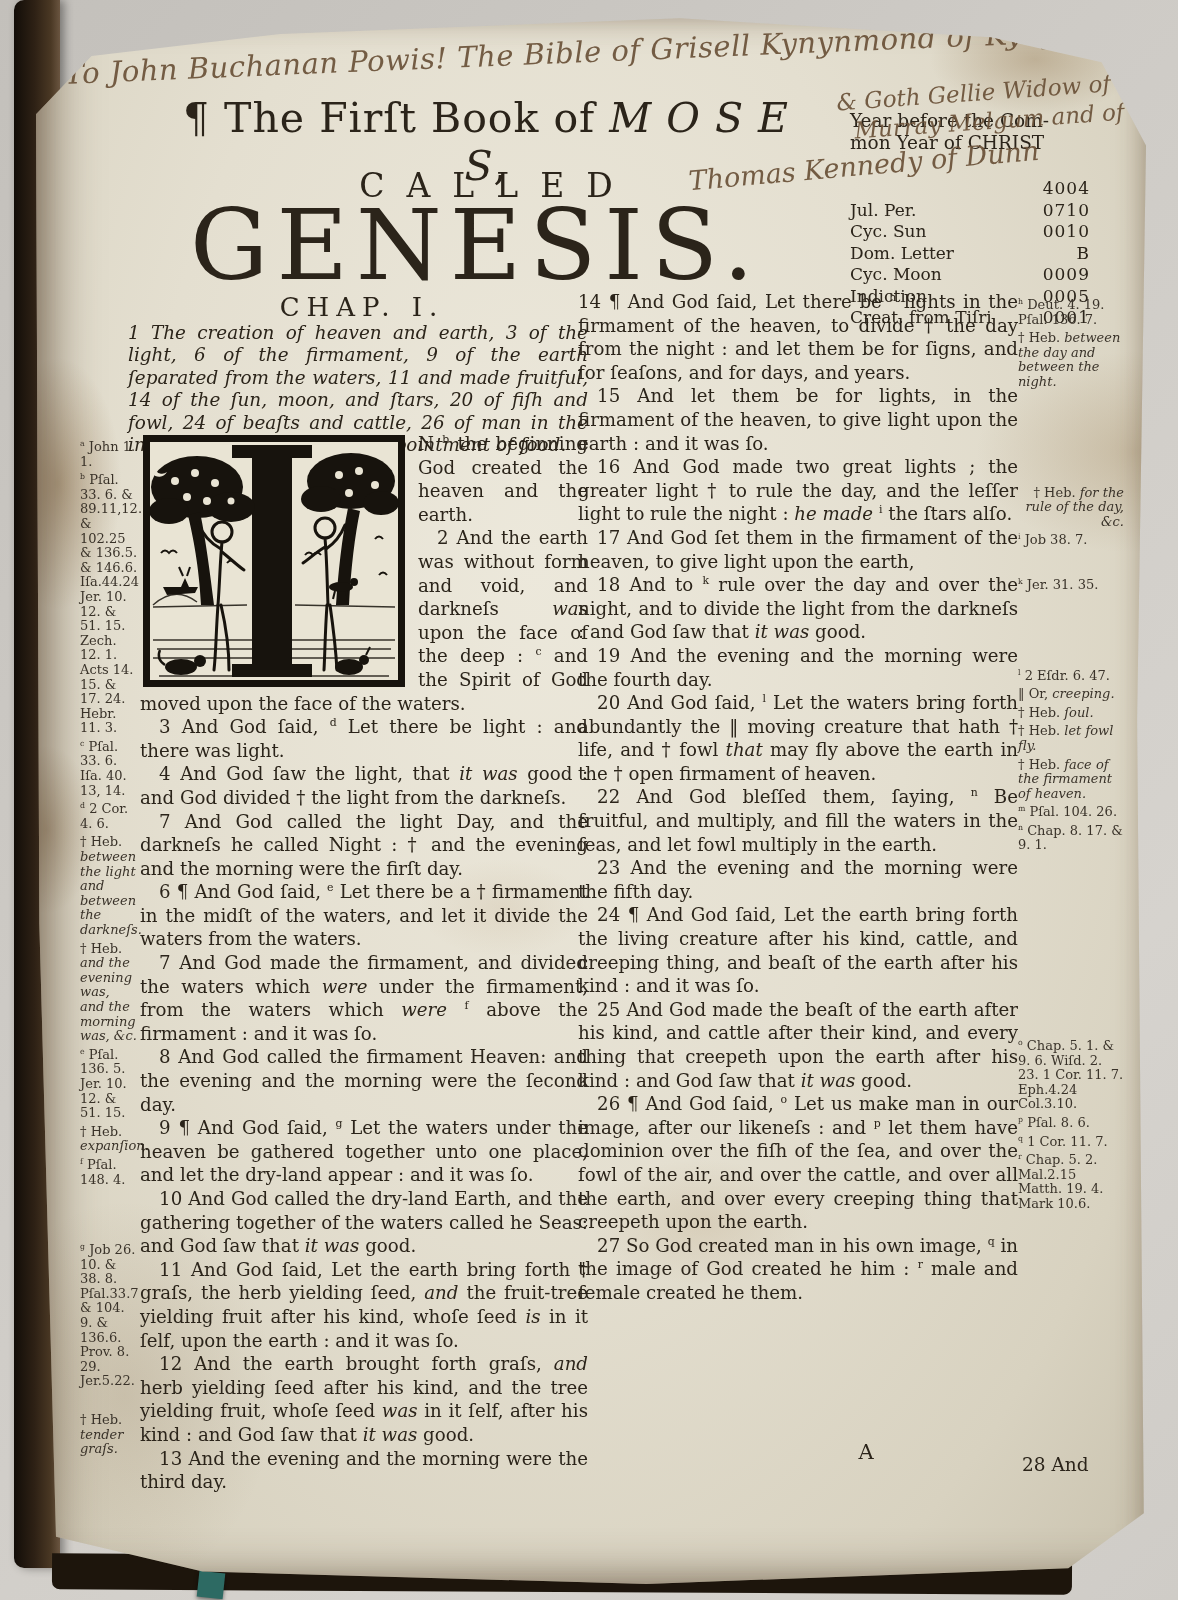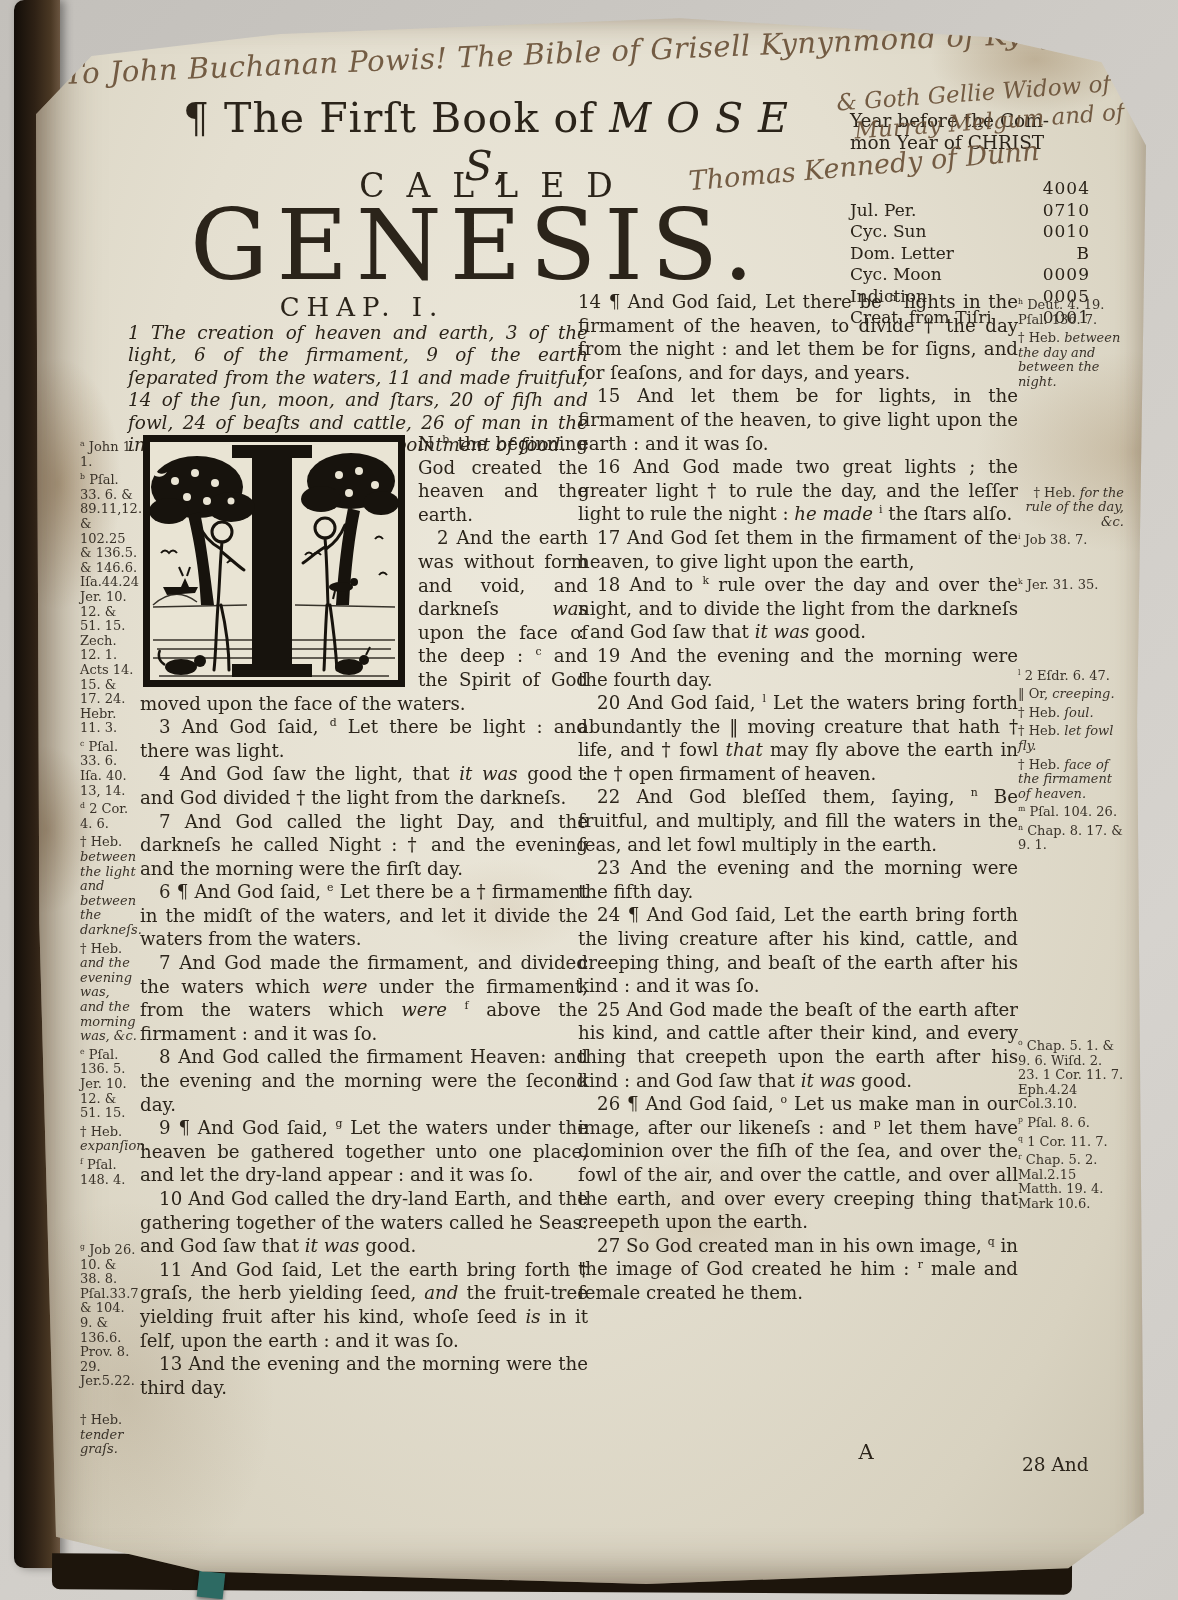--- a/index.html
+++ b/index.html
@@ -267,20 +267,21 @@
           <p class="v">7 And God made the firmament, and divided the waters which <i>were</i> under the firmament, from the waters which <i>were</i> <sup>f</sup> above the firmament : and it was ſo.</p>
 
           <p class="v">8 And God called the firmament Heaven: and the evening and the morning were the ſecond day.</p>
 
           <p class="v">9 ¶ And God ſaid, <sup>g</sup> Let the waters under the heaven be gathered together unto one place, and let the dry-land appear : and it was ſo.</p>
 
           <p class="v">10 And God called the dry-land Earth, and the gathering together of the waters called he Seas: and God ſaw that <i>it was</i> good.</p>
 
           <p class="v">11 And God ſaid, Let the earth bring forth † graſs, the herb yielding ſeed, <i>and</i> the fruit-tree yielding fruit after his kind, whoſe ſeed <i>is</i> in it ſelf, upon the earth : and it was ſo.</p>
 
+          <p class="v">12 And the earth brought forth graſs, <i>and</i> herb yielding ſeed after his kind, and the tree yielding fruit, whoſe ſeed <i>was</i> in it ſelf, after his kind : and God ſaw that <i>it was</i> good.</p>
 
           <p class="v">13 And the evening and the morning were the third day.</p>
         </div>
     </div>
 
     <div class="colR vwrap">
 
         <p class="v">14 ¶ And God ſaid, Let there be <sup>h</sup> lights in the firmament of the heaven, to divide † the day from the night : and let them be for ſigns, and for ſeaſons, and for days, and years.</p>
 
         <p class="v">15 And let them be for lights, in the firmament of the heaven, to give light upon the earth : and it was ſo.</p>

